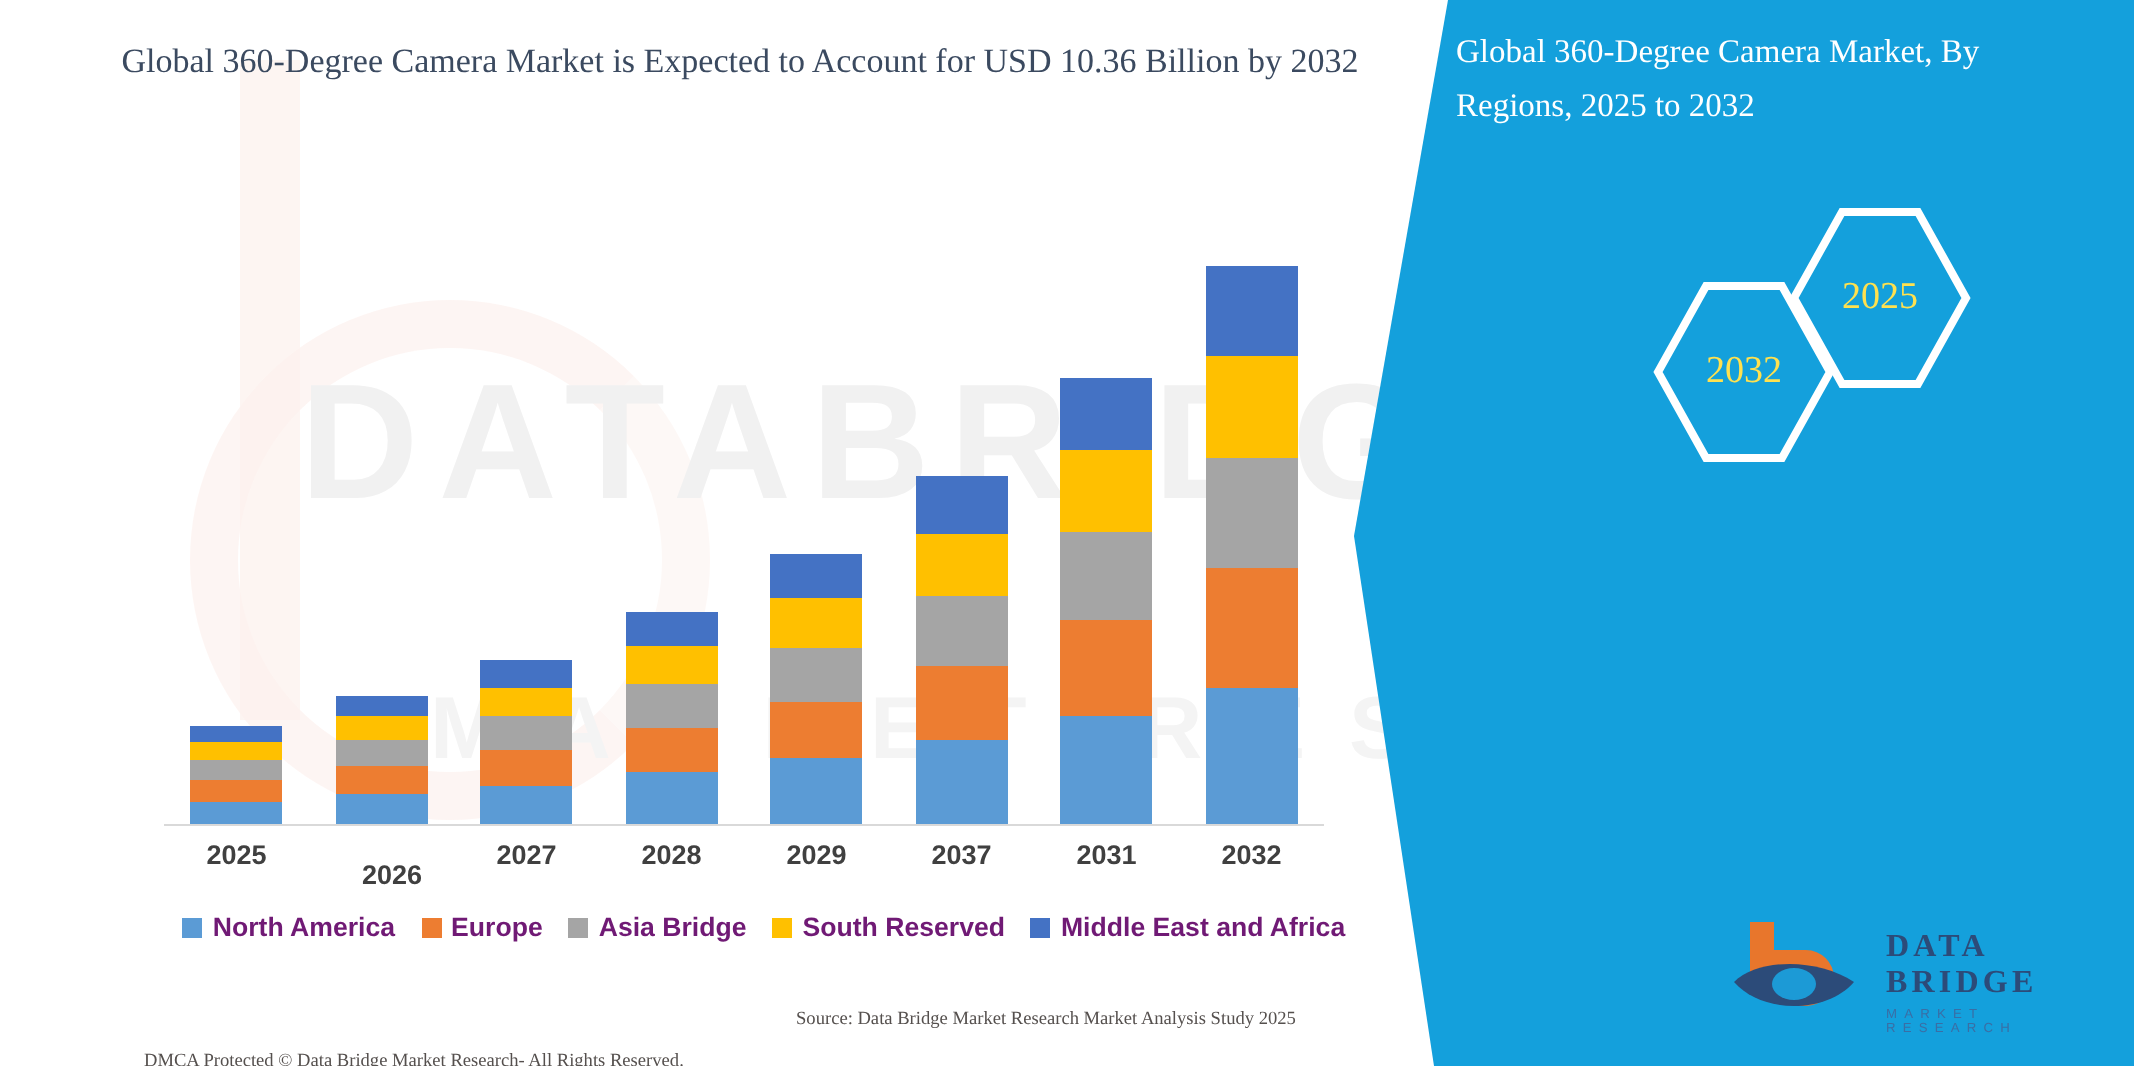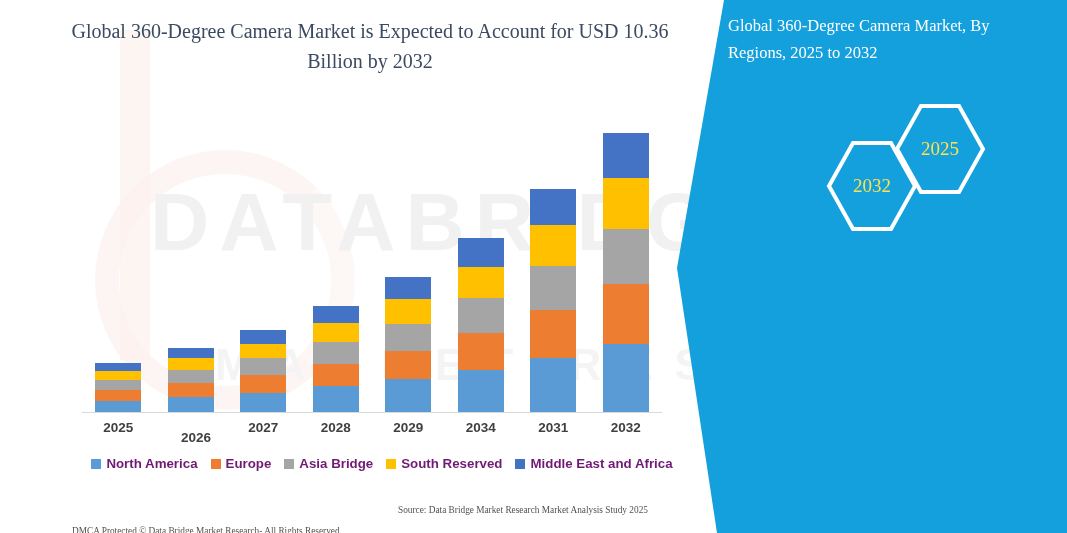--- a/index.html
+++ b/index.html
@@ -54,21 +54,21 @@
 
   
   #chart-panel {
     position:absolute;
     left:0; top:0; width:720px; height:533px;
   }
   #chart-title {
     position:absolute;
     left:55px; top:16px; width:630px;
     text-align:center;
-    font-size:20px;
+    font-size:17px;
     line-height:30px;
     color:#3b4a60;
     font-family:"Liberation Serif", serif;
     font-weight:400;
   }
 
   
   #plot {
     position:absolute;
     left:82px; top:100px;
@@ -266,21 +266,21 @@
         <div class="seg" style="background: rgb(91, 155, 213); height: 24.8096%;"></div>
       </div>
     </div>
   <div id="axis-line"></div>
   <div id="x-labels">
       <div class="x-label" style="left: 0.25px;">2025</div>
       <div class="x-label" style="left: 78px; margin-top: 10px;">2026</div>
       <div class="x-label" style="left: 145.25px;">2027</div>
       <div class="x-label" style="left: 217.75px;">2028</div>
       <div class="x-label" style="left: 290.25px;">2029</div>
-      <div class="x-label" style="left: 362.75px;">2034</div>
+      <div class="x-label" style="left: 362.75px;">2037</div>
       <div class="x-label" style="left: 435.25px;">2031</div>
       <div class="x-label" style="left: 507.75px;">2032</div>
     </div>
 
   <div id="legend">
       <div class="legend-item">
         <span class="legend-swatch" style="background: rgb(91, 155, 213);"></span>
         <span class="legend-label">North America</span>
       </div>
       <div class="legend-item">
@@ -319,13 +319,24 @@
   </div>
 
   <div class="hexagon" id="hex-2032">
     <svg class="hex-svg" width="98" height="92" viewBox="0 0 98 92">
       <polygon points="30,3 68,3 92,46 68,89 30,89 6,46" fill="none" stroke="#ffffff" stroke-width="4"></polygon>
     </svg>
     <span class="hex-label">2032</span>
   </div>
 
 
+  <div id="logo">
+    <svg id="logo-mark" viewBox="0 0 72 54">
+      <path d="M10 4 h12 v14 h16 a14 14 0 0 1 0 28 h-4 a14 14 0 0 0 -14 -14 h-10 z" fill="#E8762C"></path>
+      <path d="M2 34 C14 22, 44 22, 62 34 C48 50, 16 50, 2 34 Z" fill="#2C4B79"></path>
+      <ellipse cx="32" cy="35" rx="11" ry="8" fill="#1C9AD6"></ellipse>
+    </svg>
+    <div id="logo-text">
+      <div id="logo-text-main">DATA BRIDGE</div>
+      <div id="logo-text-sub">MARKET RESEARCH</div>
+    </div>
+  </div>
 </div>
 
 </body></html>

